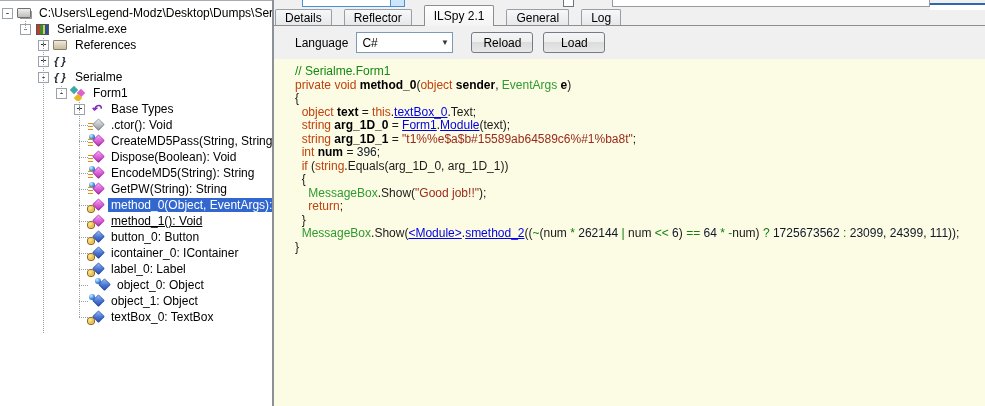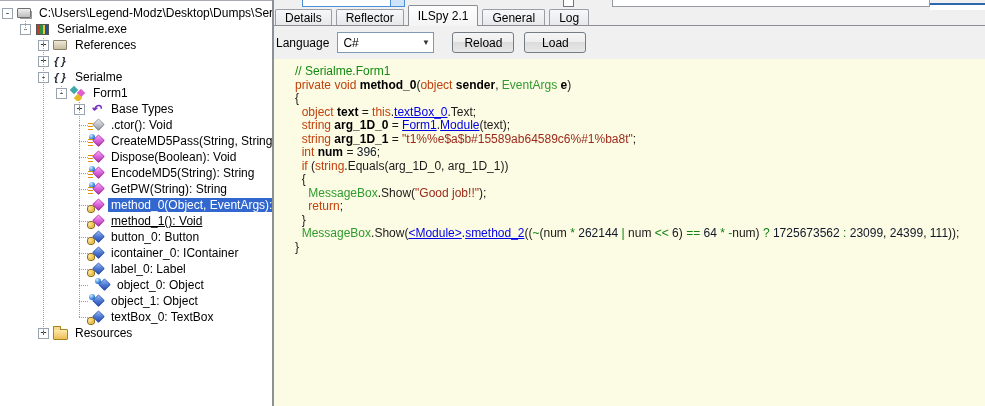--- a/index.html
+++ b/index.html
@@ -55,28 +55,28 @@
   .right-pane{position:absolute;left:274px;top:0;right:0;height:406px;background:#F0F0F0;overflow:hidden;}
   .top-strip{position:absolute;top:0;left:0;right:0;height:8px;background:#F0F0F0;}
   .ts-combo{position:absolute;left:28px;top:0;width:103px;height:7px;background:#fff;border:1px solid #4A90D9;border-top:none;box-sizing:border-box;}
   .ts-combo .btn{position:absolute;right:0;top:0;width:13px;height:6px;background:#CDE4FA;border-left:1px solid #4A90D9;}
   .ts-square{position:absolute;left:289px;top:0;width:11px;height:7px;background:#fff;border:1px solid #6F757C;border-top:none;box-sizing:border-box;}
   .ts-wide{position:absolute;left:338px;top:0;width:318px;height:7px;background:#fff;border:1px solid #979BA1;border-top:none;box-sizing:border-box;}
   .ts-right{position:absolute;left:656px;top:3px;right:0;height:5px;background:#fff;border-top:2px solid #2F66B0;}
 
   .tab-row{position:absolute;top:8px;left:0;right:0;height:17px;border-bottom:1px solid #8C8E94;
            display:flex;align-items:flex-end;padding-left:1px;box-sizing:content-box;}
-  .tab{height:16px;box-sizing:border-box;padding:0 9px;margin-right:4px;display:flex;align-items:center;
+  .tab{height:16px;box-sizing:border-box;padding:0 9px;margin-right:12px;display:flex;align-items:center;
        background:linear-gradient(#F7F8F9,#E7E8EA);border:1px solid #9A9DA4;border-bottom:none;
        border-radius:2px 2px 0 0;color:#000;}
   .tab.active{height:21px;margin-bottom:-1px;background:linear-gradient(#FEFEFE,#F4F4F4);
        border-color:#8C8E94;position:relative;z-index:2;}
 
   .toolbar{position:absolute;top:26px;left:0;right:0;height:33px;display:flex;align-items:center;}
-  .lang-label{margin-left:2px;}
+  .lang-label{margin-left:21px;}
   .combo{margin-left:8px;width:97px;height:21px;box-sizing:border-box;background:#fff;border:1px solid #7E99B4;
          display:flex;align-items:center;position:relative;}
   .combo .val{padding-left:5px;flex:1;}
   .combo .arrow{width:15px;text-align:center;font-size:8px;color:#333;}
   .btn-std{height:21px;width:62px;box-sizing:border-box;border:1px solid #747C86;border-radius:3px;
            background:linear-gradient(#F5F5F5,#EFEFEF 45%,#DCDCDC 50%,#E8E8E8);
            display:flex;align-items:center;justify-content:center;font-size:12px;}
   .btn-reload{margin-left:18px;}
   .btn-load{margin-left:10px;}
 
@@ -263,27 +263,20 @@
           <span class="label">object_1: Object</span>
         </div>
         <div class="stub" style="left: 79px; top: 316px; width: 9px;"></div>
         <div class="tree-row" style="padding-left: 74px;">
           <span class="spacer"></span>
           <span class="icon">
             <i class="dia dia-blue"></i>
             <span class="ov-key"></span>
           </span>
           <span class="label">textBox_0: TextBox</span>
-        </div>
-        <div class="tree-row" style="padding-left: 38px;">
-          <span class="expander">+</span>
-          <span class="icon">
-            <i class="folder"></i>
-          </span>
-          <span class="label">Resources</span>
         </div>
         <div class="spine" style="left: 25px; top: 20px; height: 9px;"></div>
         <div class="spine" style="left: 43px; top: 37px; height: 296px;"></div>
         <div class="spine" style="left: 61px; top: 85px; height: 8px;"></div>
         <div class="spine" style="left: 79px; top: 101px; height: 216px;"></div>
       </div>
   </div>
 
   <div class="divider"></div>
 

